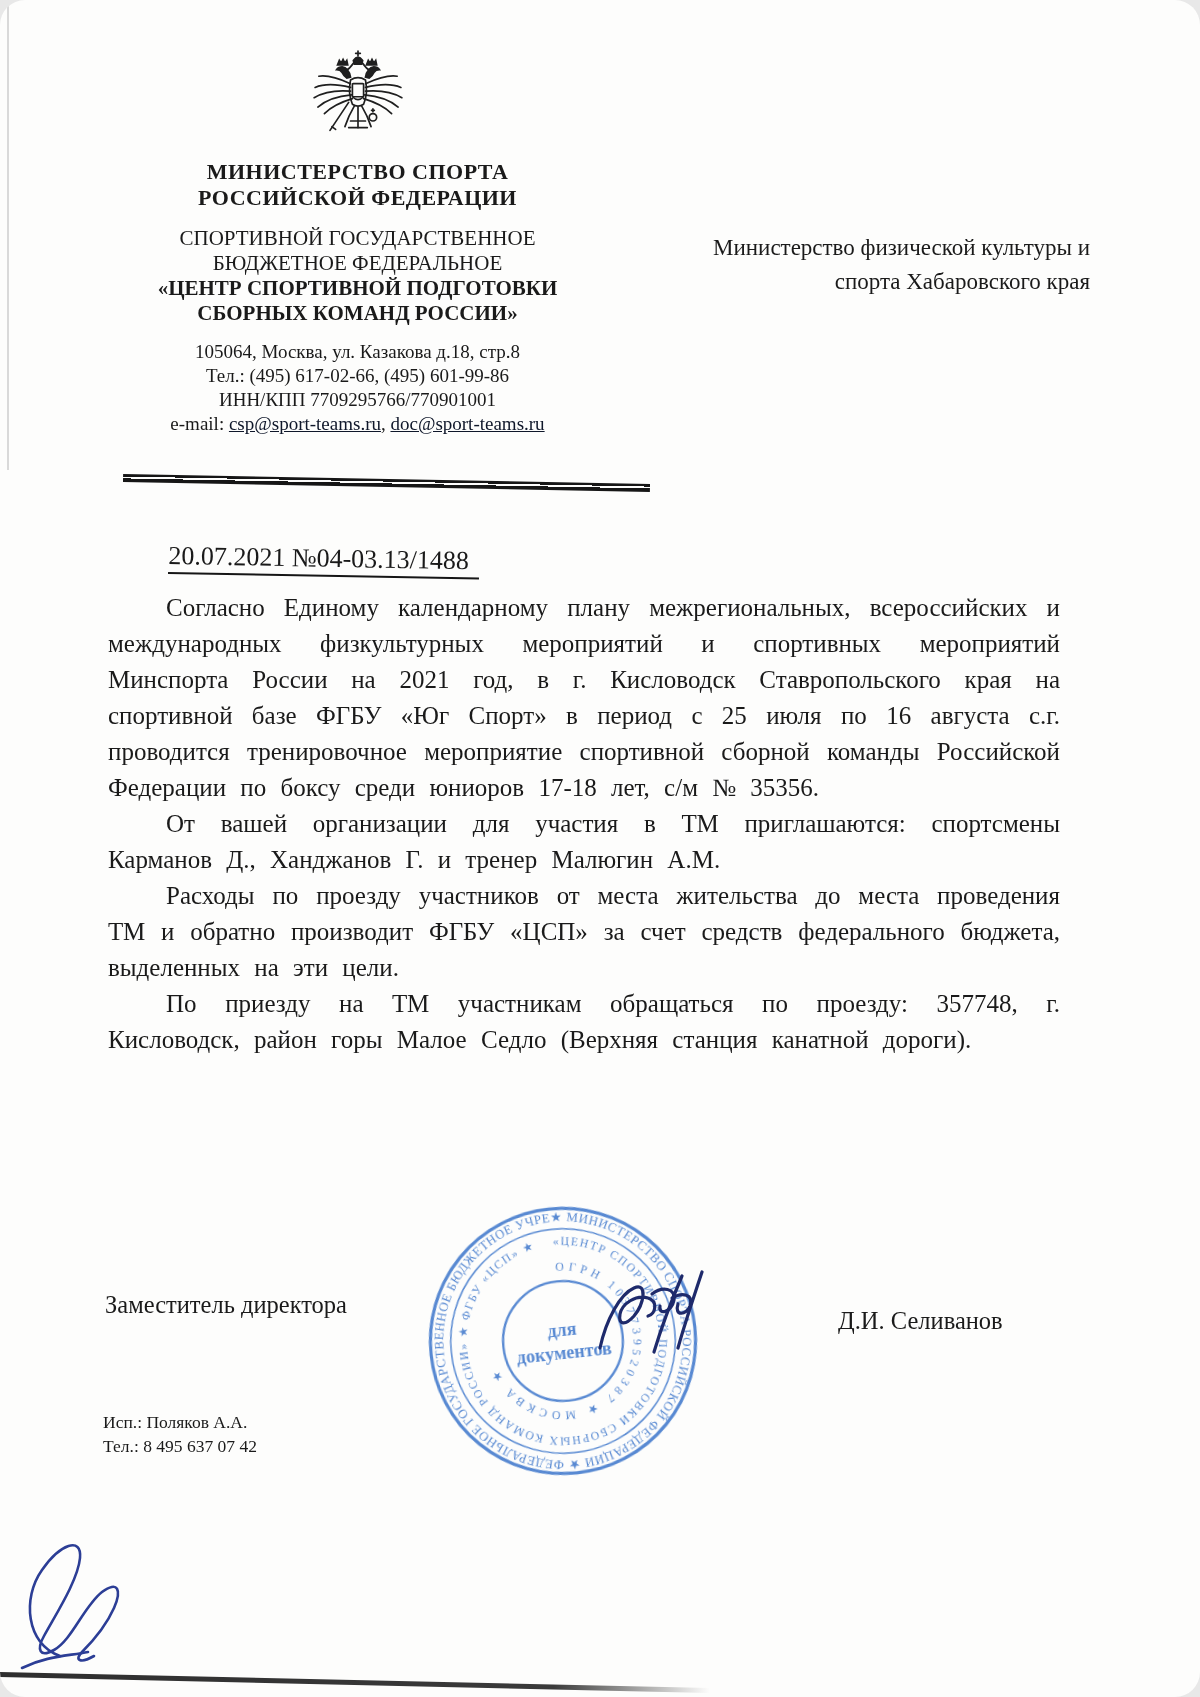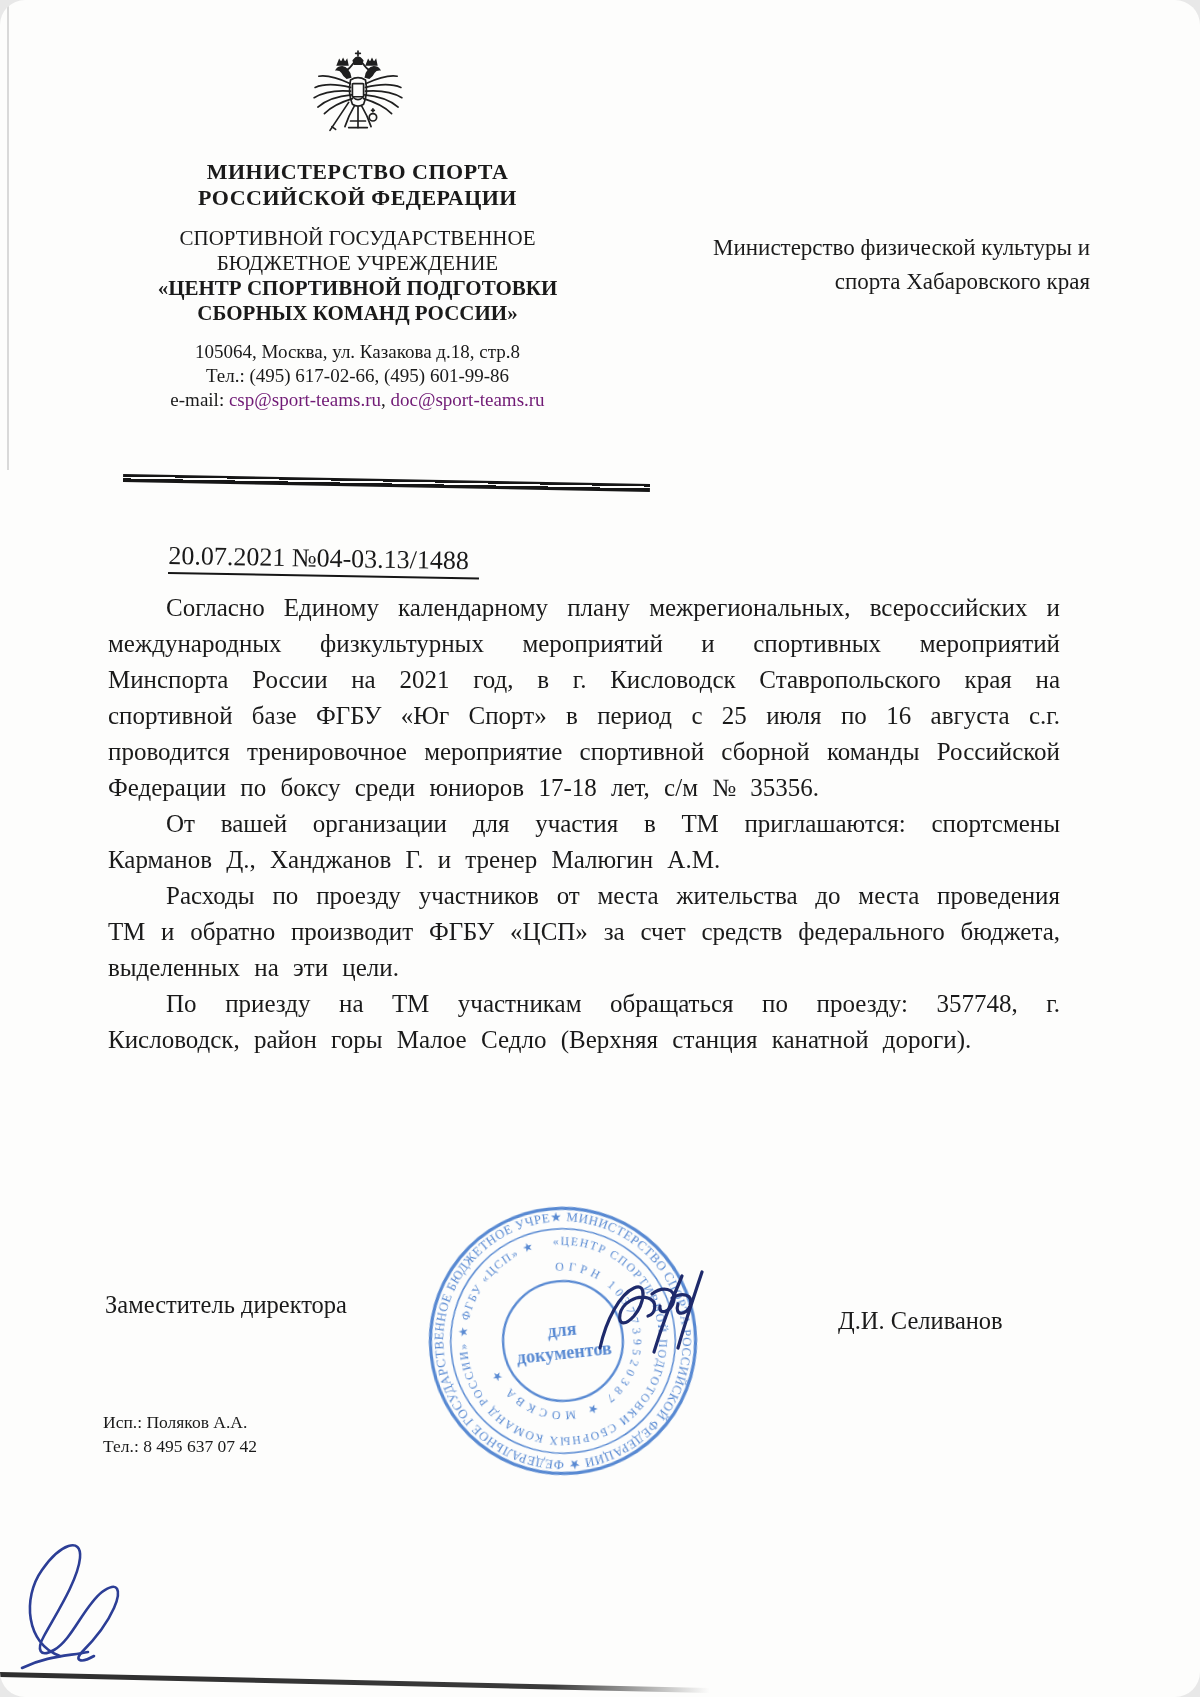--- a/index.html
+++ b/index.html
@@ -27,21 +27,21 @@
   .emblem { display: block; margin: 0 auto 6px auto; }
   .ministry-name {
     font-weight: bold;
     font-size: 22px;
     line-height: 26px;
     letter-spacing: 0.5px;
   }
   .org-name { margin-top: 15px; font-size: 21px; line-height: 25px; }
   .org-name .org-bold { font-weight: bold; }
   .address-block { margin-top: 14px; font-size: 19px; line-height: 24px; }
-  .email-link { color: #701a75; cursor: pointer; text-align: center; }
+  .email-link { color: #0f172a; text-decoration: underline; cursor: pointer; text-align: center; }
   .letterhead-right {
     position: absolute;
     left: 615px; top: 231px;
     width: 475px;
     text-align: right;
     font-size: 23px;
     line-height: 34px;
   }
   .letterhead-divider {
     position: absolute;
@@ -160,28 +160,29 @@
       </g>
     </svg>
 
     <div class="ministry-name">
       <div>МИНИСТЕРСТВО СПОРТА</div>
       <div>РОССИЙСКОЙ ФЕДЕРАЦИИ</div>
     </div>
 
     <div class="org-name">
       <div>СПОРТИВНОЙ ГОСУДАРСТВЕННОЕ</div>
-      <div>БЮДЖЕТНОЕ УЧРЕЖДЕНИЕ</div>
+      <div>БЮДЖЕТНОЕ ФЕДЕРАЛЬНОЕ</div>
       <div class="org-bold">«ЦЕНТР СПОРТИВНОЙ ПОДГОТОВКИ</div>
       <div class="org-bold">СБОРНЫХ КОМАНД РОССИИ»</div>
     </div>
 
     <div class="address-block">
       <div>105064, Москва, ул. Казакова д.18, стр.8</div>
       <div>Тел.: (495) 617-02-66, (495) 601-99-86</div>
+      <div>ИНН/КПП 7709295766/770901001</div>
       <div>
         <span>e-mail: </span><span class="email-link">csp@sport-teams.ru</span><span>, </span><span class="email-link">doc@sport-teams.ru</span>
       </div>
     </div>
   </div>
 
   <div class="letterhead-right">
     <div>Министерство физической культуры и</div>
     <div>спорта Хабаровского края</div>
   </div>

